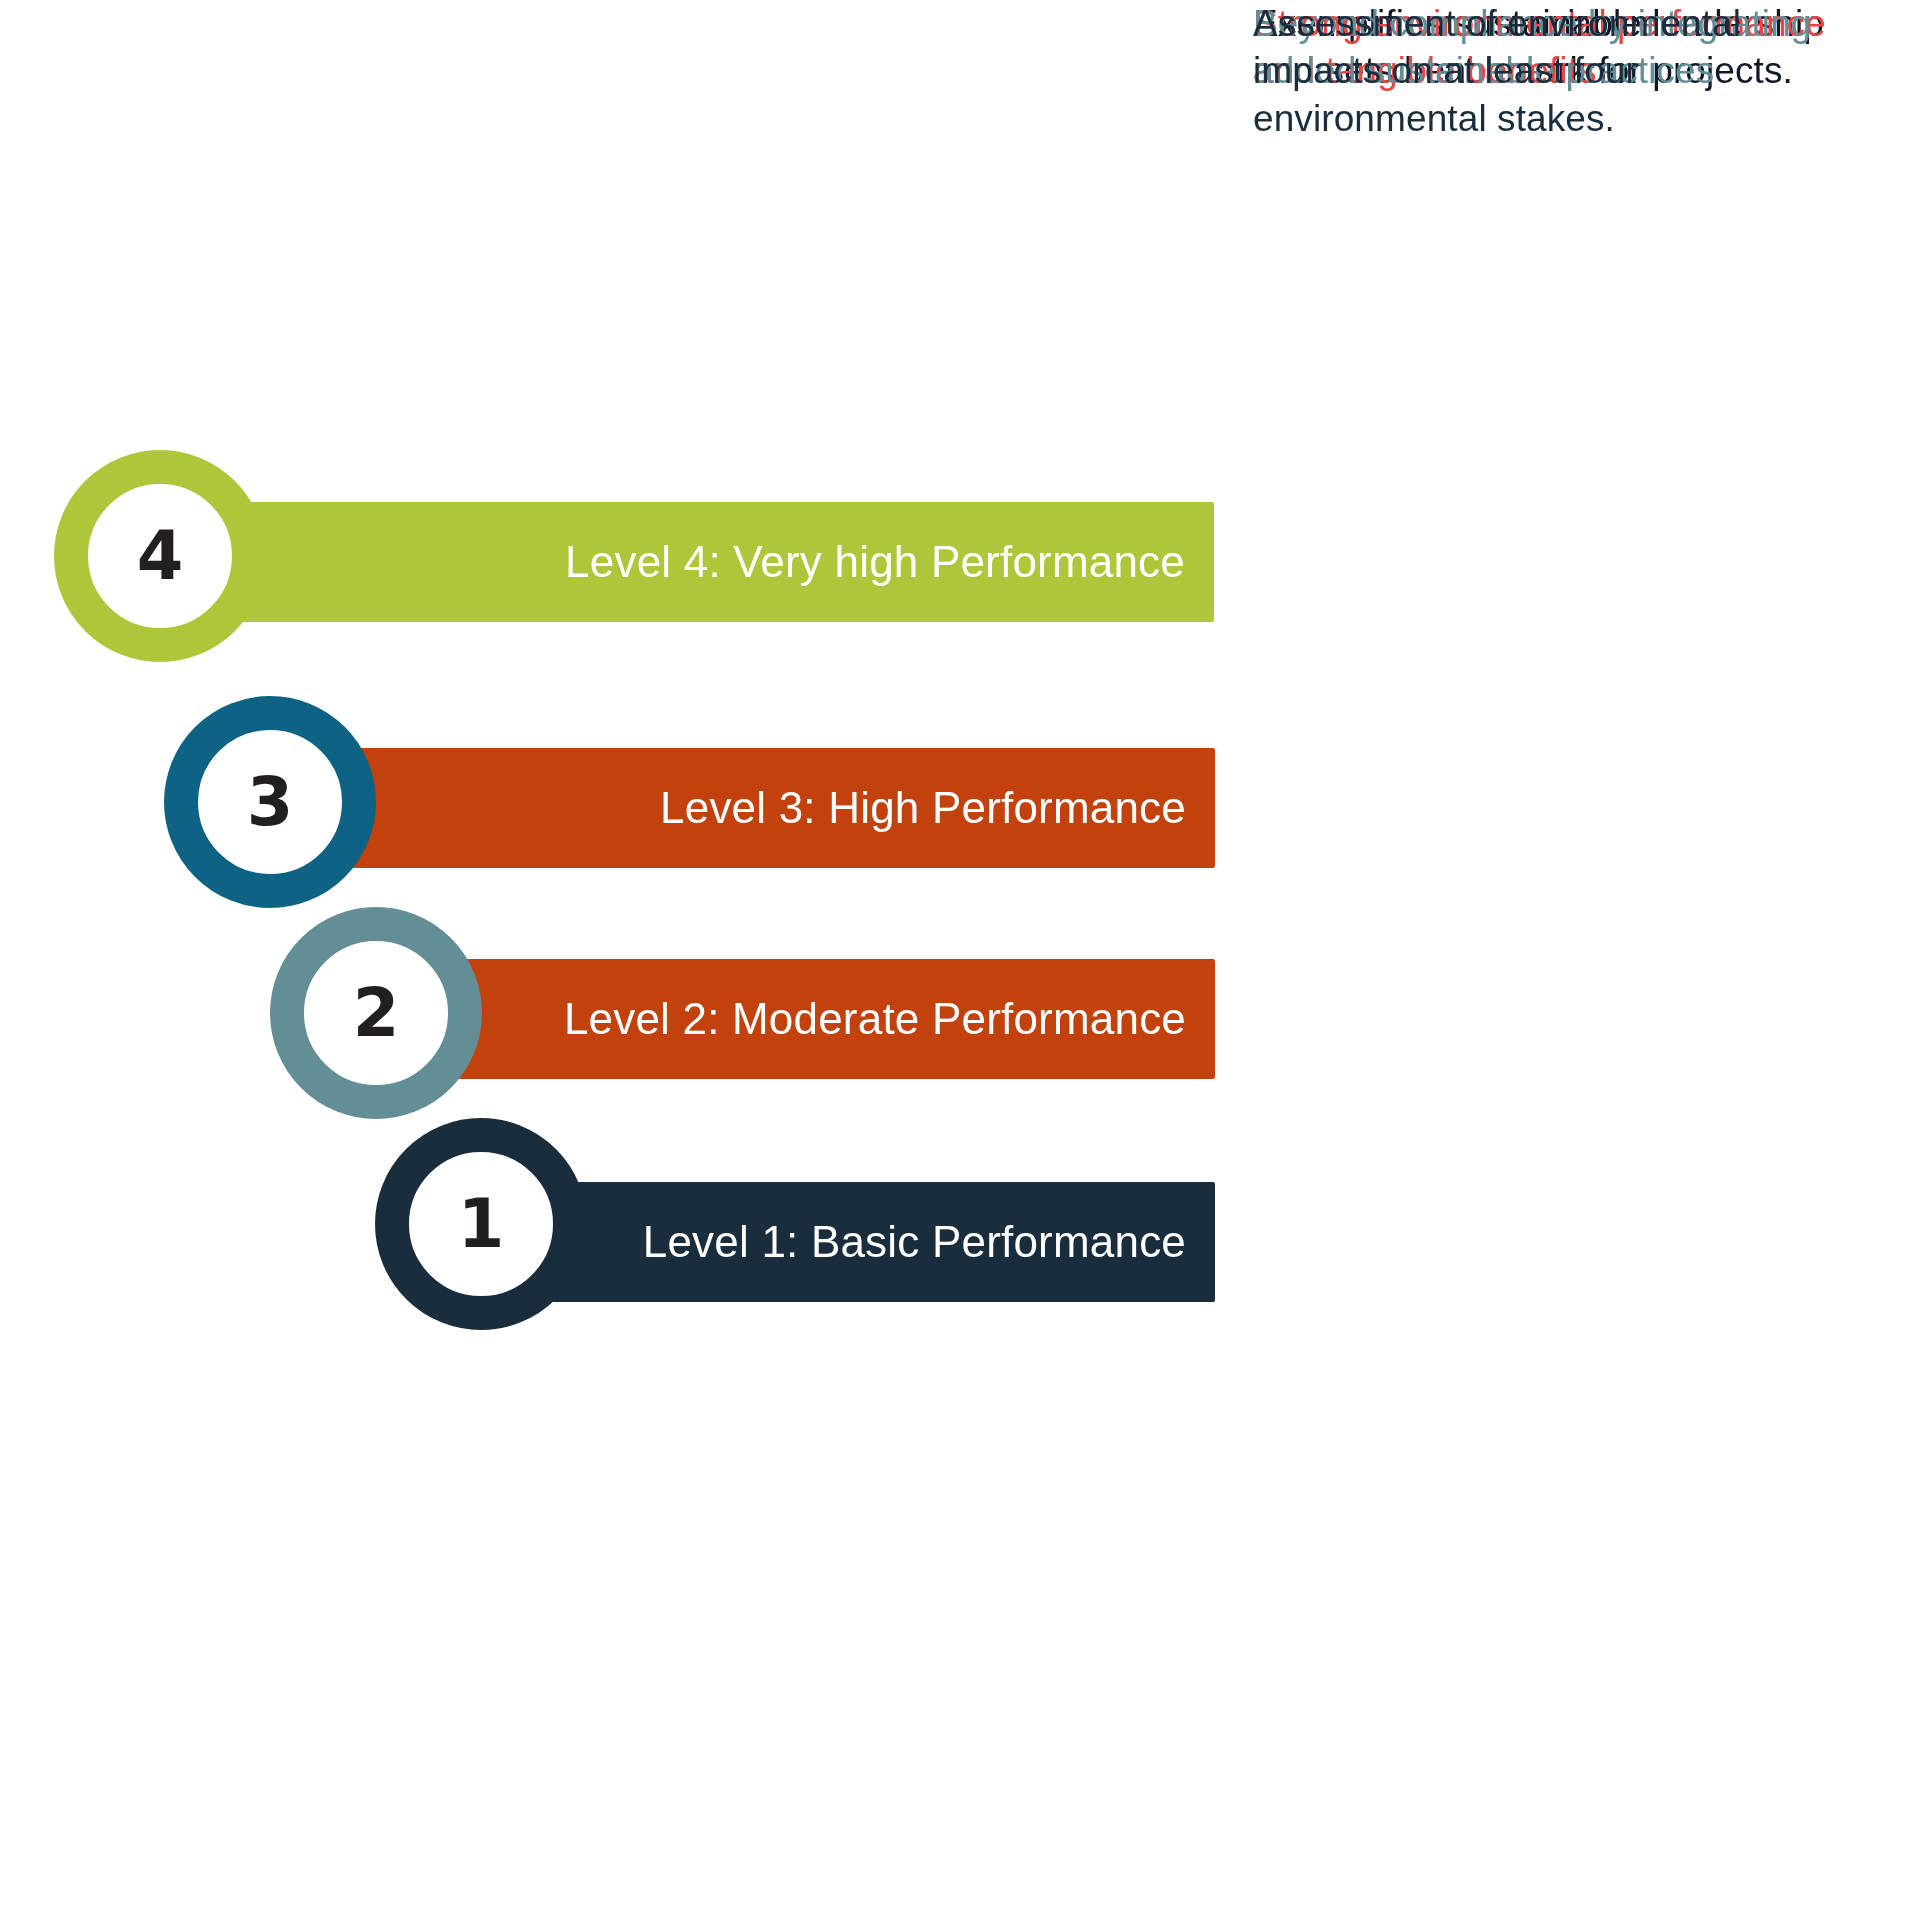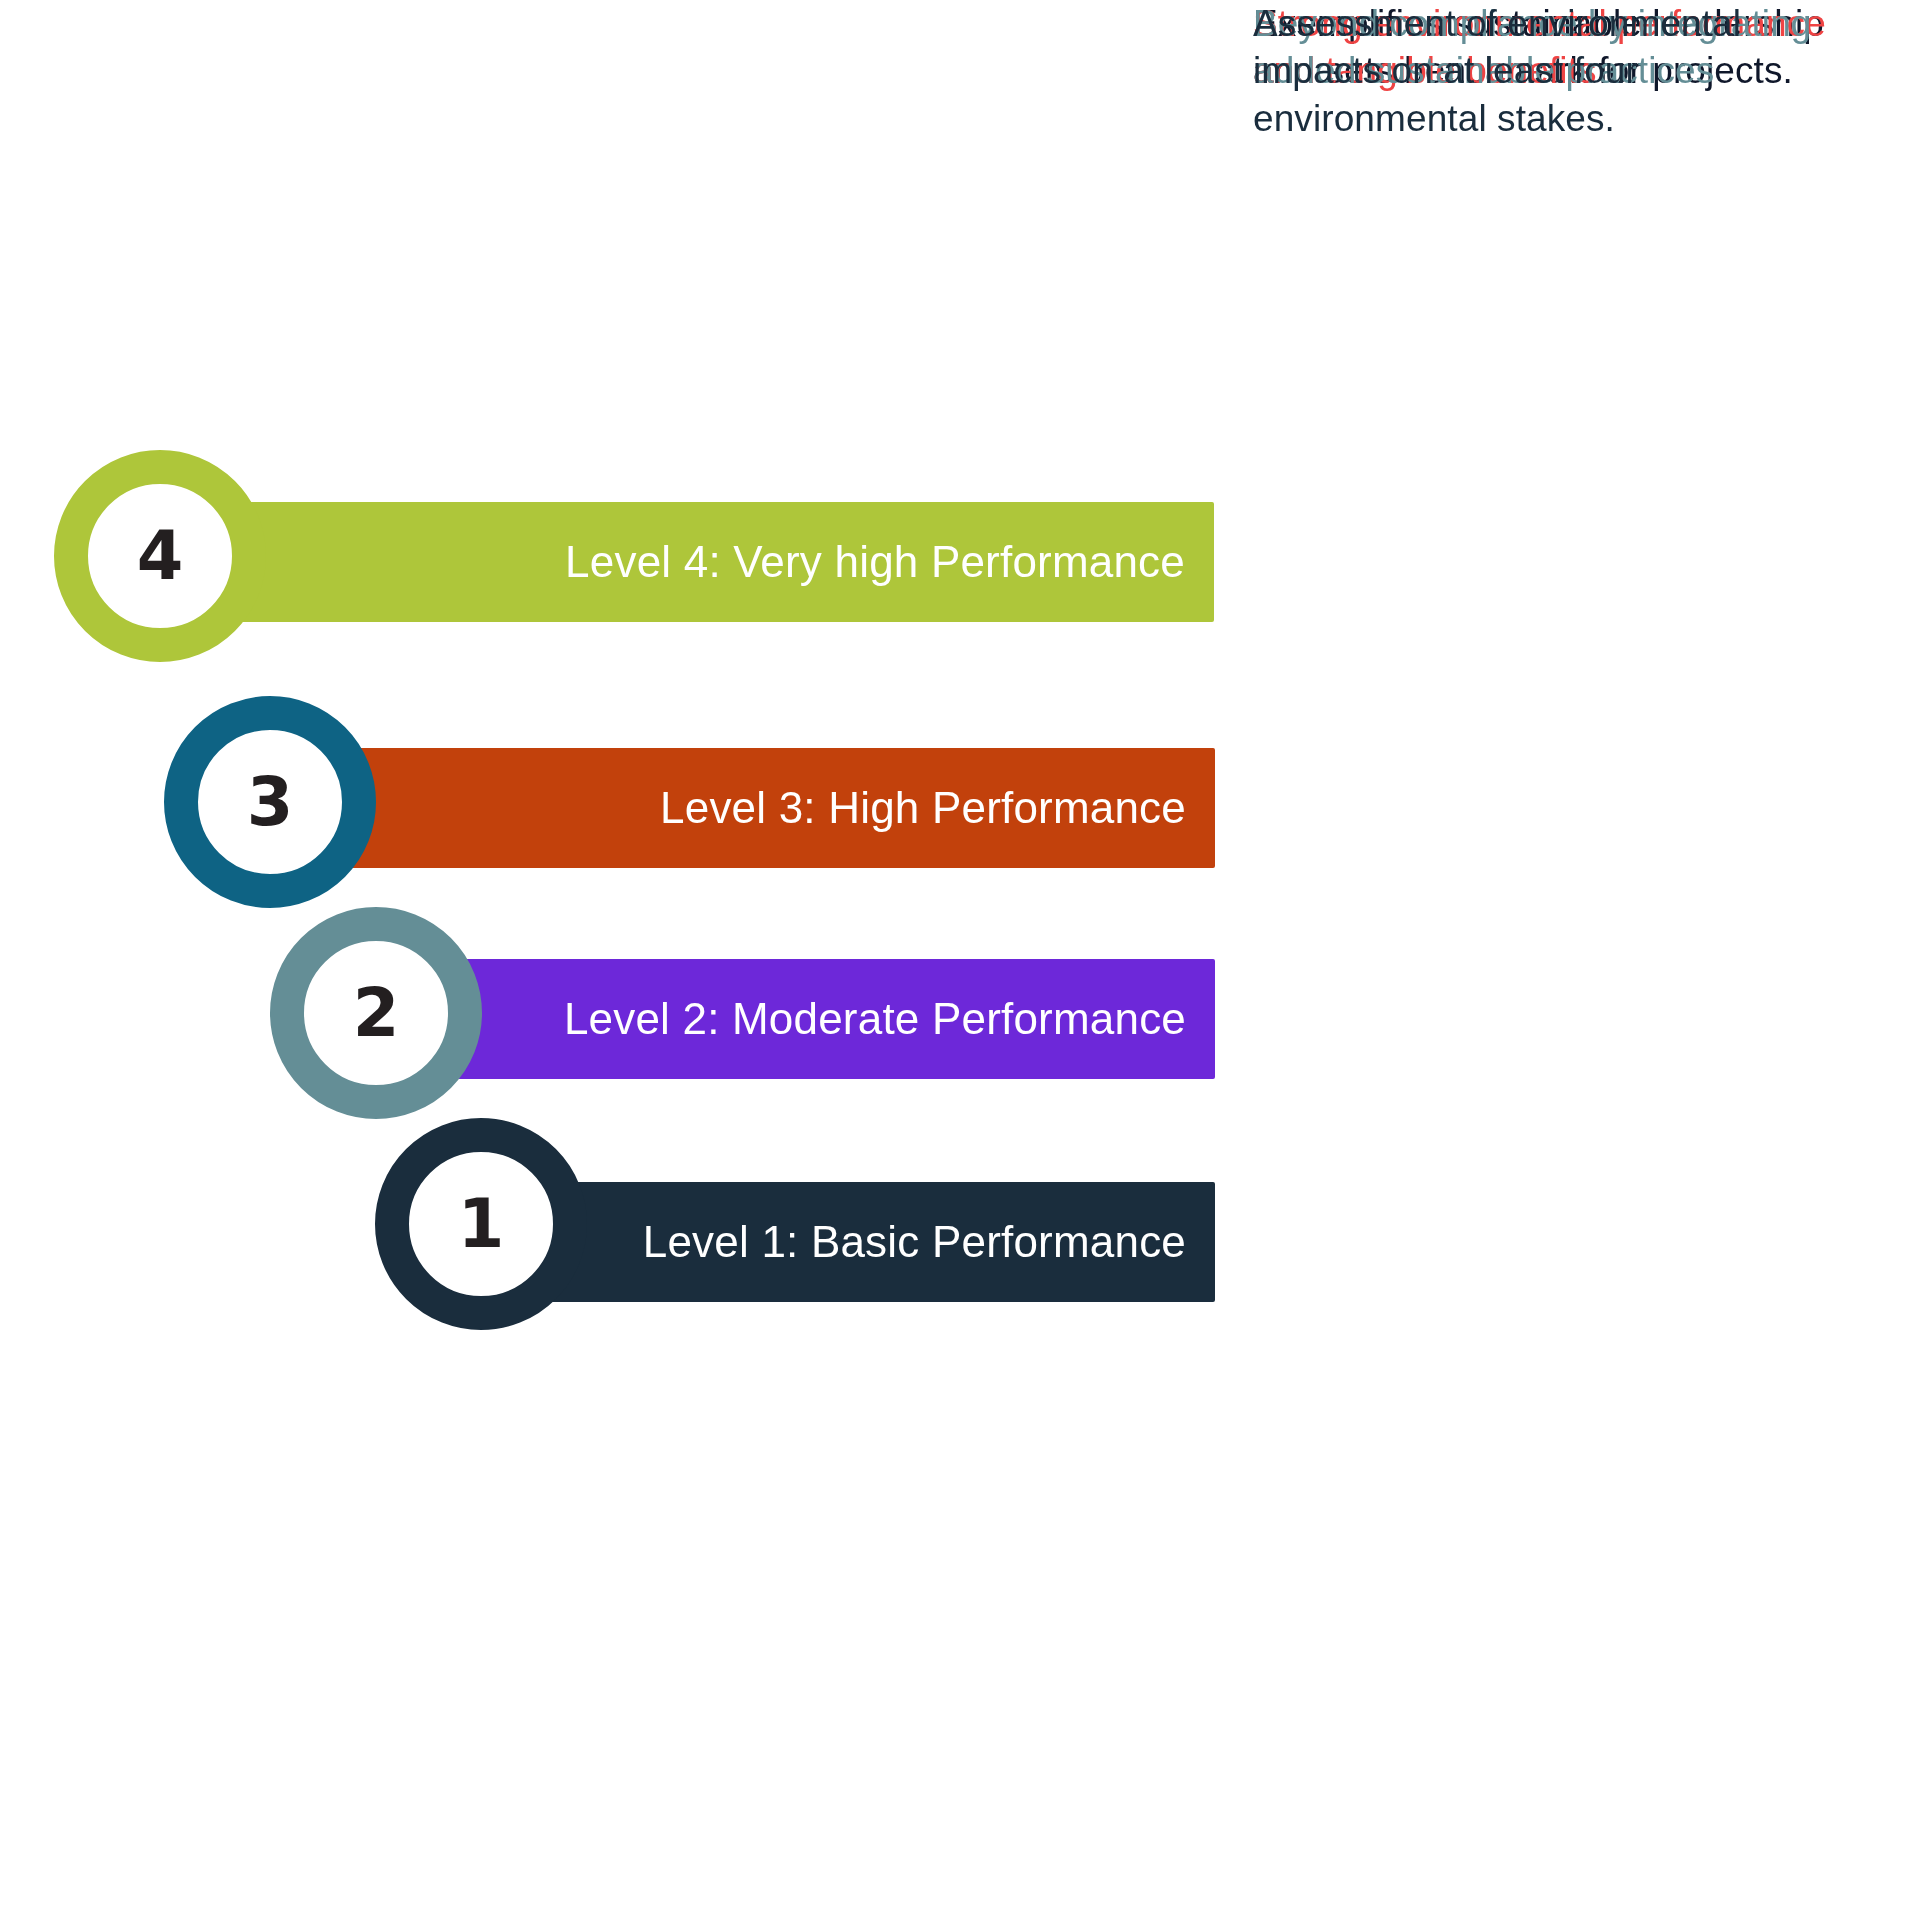--- a/index.html
+++ b/index.html
@@ -114,21 +114,21 @@
     <div class="level-bar" style="background: #c2410c; left: 169px; width: 882px;">
       <span class="level-bar-label">Level 3: High Performance</span>
     </div>
     <div class="level-ring" style="border-color: rgb(14, 99, 132);">
       <span class="level-number">3</span>
     </div>
   </div>
   <div class="level-desc" style="position: absolute; color: #ef4444;">Strong environmental performance and tangible benefits</div>
 
   <div class="level-row" id="row-2">
-    <div class="level-bar" style="background: #6d28d9; left: 169px; width: 776px;">
+    <div class="level-bar" style="background: #c2410c; left: 169px; width: 776px;">
       <span class="level-bar-label">Level 2: Moderate Performance</span>
     </div>
     <div class="level-ring" style="border-color: rgb(100, 142, 150);">
       <span class="level-number">2</span>
     </div>
   </div>
   <div class="level-desc" style="position: absolute; color: rgb(100, 142, 150);">Beyond compliance by integrating added sustainable practices</div>
 
   <div class="level-row" id="row-1">
     <div class="level-bar" style="background: rgb(26, 45, 61); left: 169px; width: 671px; margin-top: 12px;">

